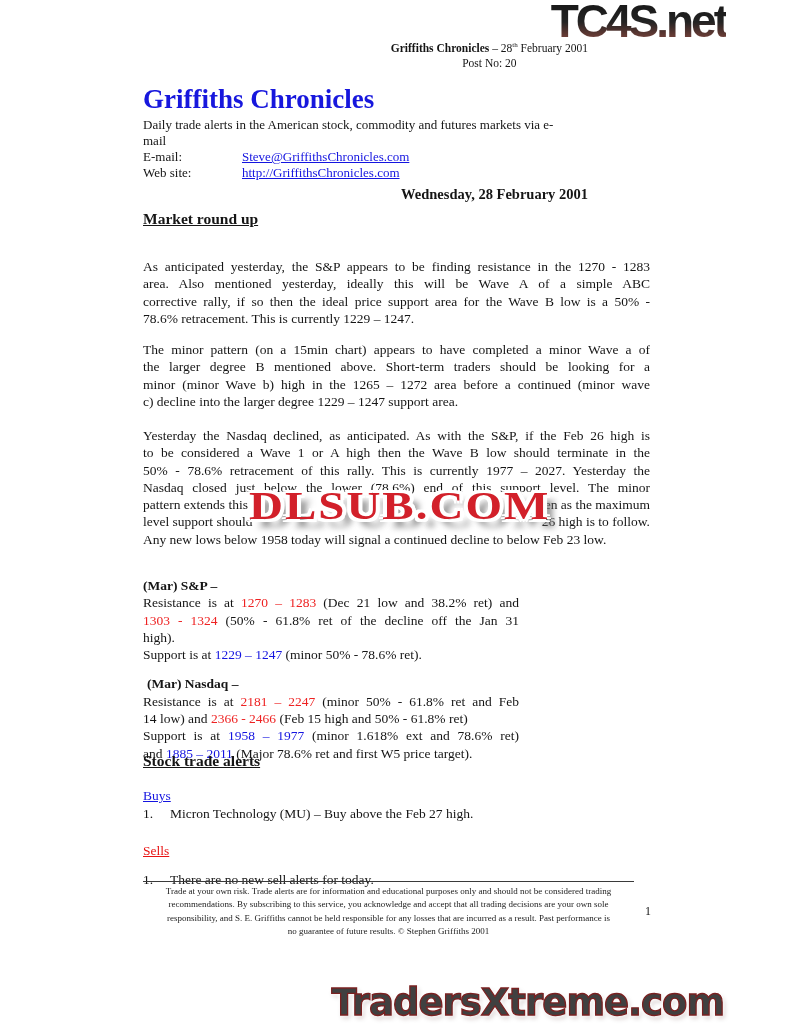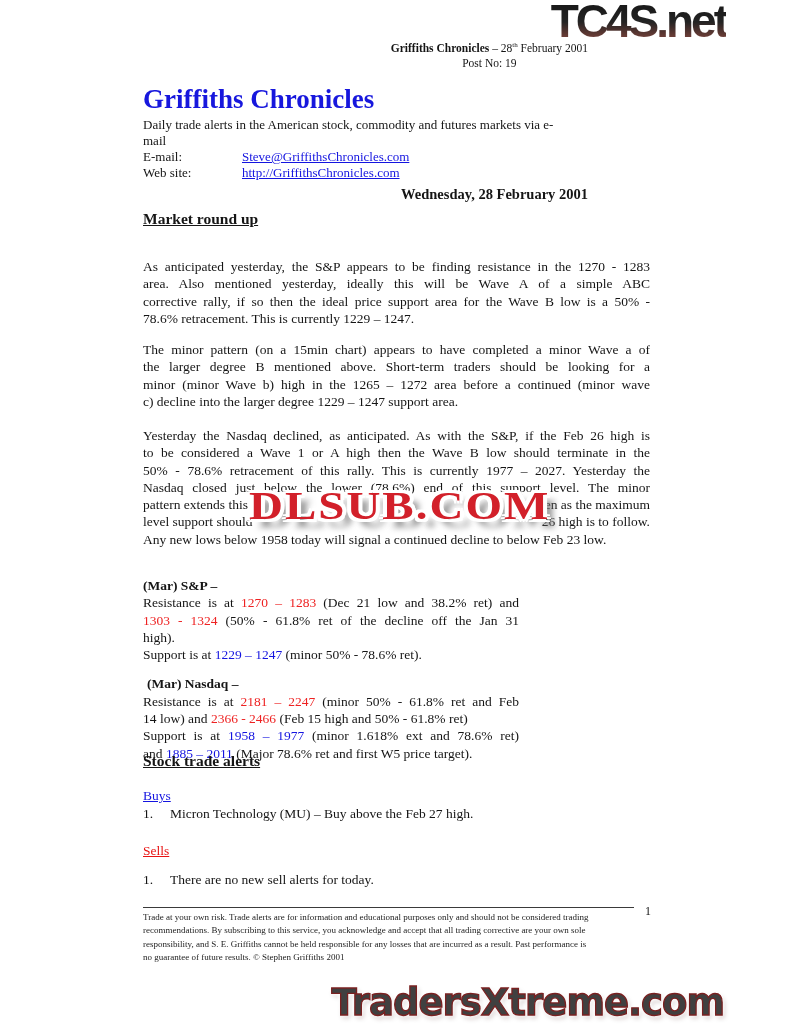--- a/index.html
+++ b/index.html
@@ -42,22 +42,22 @@
   .f-label { width:131px; font-weight:bold; line-height:17.3px; }
   .f-label.indent { padding-left:4px;margin-top:12px; }
   .f-text { width:376px; }
 
   .sub-heading { position:absolute; left:143px; font-size:13.5px; font-weight:normal; }
   .sub-heading.blue .h-underline { color:#1414e0; }
   .sub-heading.red  .h-underline { color:#e81212; }
   .list-row { position:absolute; left:143px; width:507px; display:flex; font-size:13.5px; line-height:17.3px; }
   .list-no { width:27px; }
 
-  .footer { position:absolute; left:143px; top:907px; width:491px; border-top:1.4px solid #3a3a3a;
-            padding-top:3px; font-size:9px; line-height:13.3px; color:#222; }
+  .footer { position:absolute; left:143px; top:881px; width:491px; border-top:1.4px solid #3a3a3a;
+            padding-top:3px; font-size:9px; line-height:13.3px; text-align:center; color:#222; }
   .pagenum { position:absolute; left:645px; top:904px; font-size:12px; }
 
   
   .dlsub { position:absolute; left:249px; top:482px; z-index:6; white-space:nowrap;
            font-family:"Liberation Serif", serif; font-weight:bold; font-size:47px; letter-spacing:2px;
            color:#d2202a; transform:scale(1.0,.86); transform-origin:top left;
            text-shadow:-3px -3px 0 #fff, 3px -3px 0 #fff, -3px 3px 0 #fff, 3px 3px 0 #fff,
                        -4px 0 0 #fff, 4px 0 0 #fff, 0 -4px 0 #fff, 0 4px 0 #fff,
                        9px 9px 7px rgba(110,110,110,.8); }
 
@@ -69,21 +69,21 @@
 </style>
 </head>
 <body>
 
 <div class="page">
 
   <div class="tc4s">TC4S.net</div>
 
   <div class="doc-citation">
     <div><span class="b">Griffiths Chronicles</span><span> – 28</span><sup>th</sup><span> February 2001</span></div>
-    <div>Post No: 19</div>
+    <div>Post No: 20</div>
   </div>
 
   <div class="masthead">
     <div class="m-title">Griffiths Chronicles</div>
     <div class="m-tagline">Daily trade alerts in the American stock, commodity and futures markets via e-mail</div>
     <div class="m-row">
       <span class="m-label">E-mail:</span>
       <span class="link">Steve@GriffithsChronicles.com</span>
     </div>
     <div class="m-row">
@@ -158,21 +158,21 @@
   </div>
 
   <div class="sub-heading red" style="top:843px"><span class="h-underline">Sells</span></div>
   <div class="list-row" style="top:871px">
     <span class="list-no">1.</span>
     <span>There are no new sell alerts for today.</span>
   </div>
 
   <div class="footer">
     <div>Trade at your own risk. Trade alerts are for information and educational purposes only and should not be considered trading</div>
-    <div>recommendations. By subscribing to this service, you acknowledge and accept that all trading corrective are your own sole</div>
+    <div>recommendations. By subscribing to this service, you acknowledge and accept that all trading decisions are your own sole</div>
     <div>responsibility, and S. E. Griffiths cannot be held responsible for any losses that are incurred as a result.  Past performance is</div>
     <div>no guarantee of future results.  © Stephen Griffiths 2001</div>
   </div>
   <div class="pagenum">1</div>
 
   <div class="traders">TradersXtreme.com</div>
 
 </div>
 
 </body></html>

